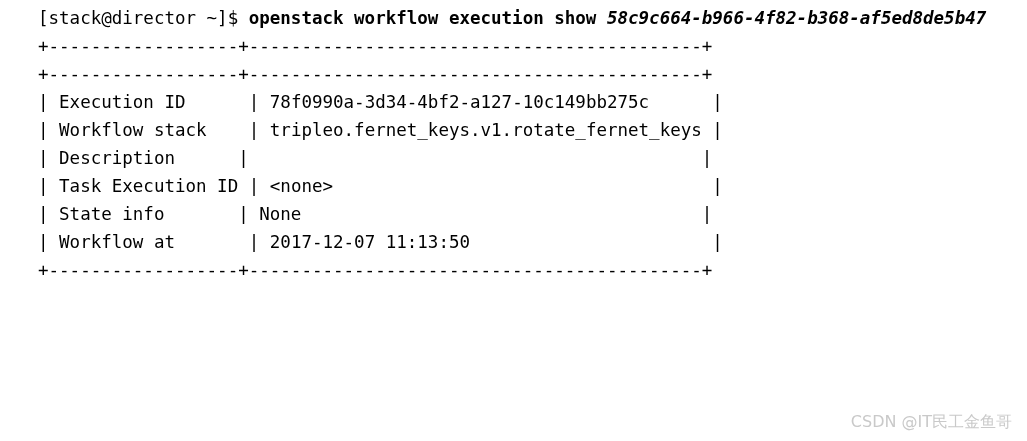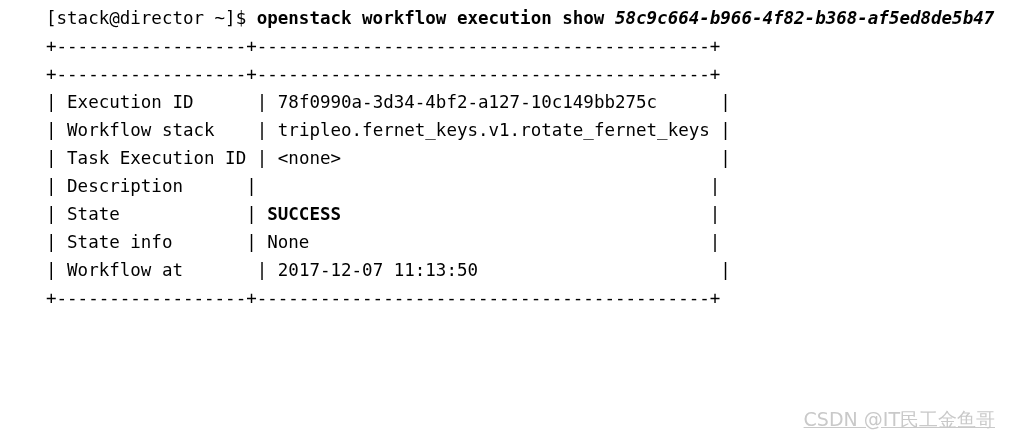--- a/index.html
+++ b/index.html
@@ -9,21 +9,21 @@
   }
   body {
     width: 1027px;
     height: 441px;
     position: relative;
     overflow: hidden;
     font-family: "DejaVu Sans Mono", "Liberation Mono", monospace;
   }
   #terminal {
     position: absolute;
-    left: 46px;
+    left: 38px;
     top: 4px;
     width: 960px;
   }
   .line {
     font-family: "DejaVu Sans Mono", "Liberation Mono", monospace;
     font-size: 17.5px;
     line-height: 28px;
     color: #000000;
     white-space: pre;
     letter-spacing: 0px;
@@ -43,45 +43,43 @@
     font-style: italic;
   }
   .rule {
     letter-spacing: 0px;
   }
   .val-strong {
     font-weight: bold;
   }
   #watermark {
     position: absolute;
-    right: 32px;
+    right: 15px;
     bottom: 8px;
     font-family: "DejaVu Sans", "Liberation Sans", sans-serif;
-    font-size: 19px;
+    font-size: 16px;
     color: #c9c9c9;
     white-space: pre;
-    text-decoration: underline;
   }
 </style>
 </head>
 <body>
 
 <div id="terminal">
 
   <div class="line cmd-line"><span class="prompt">[stack@director ~]$ </span><span class="cmd">openstack workflow execution show </span><span class="arg">58c9c664-b966-4f82-b368-af5ed8de5b47</span></div>
 
   <div class="line rule">+------------------+-------------------------------------------+</div>
   <div class="line rule">+------------------+-------------------------------------------+</div>
 
   <div id="table-body">
       <div class="line"><span>| </span><span>Execution ID     </span><span> | </span><span>78f0990a-3d34-4bf2-a127-10c149bb275c     </span><span> |</span></div>
       <div class="line"><span>| </span><span>Workflow stack   </span><span> | </span><span>tripleo.fernet_keys.v1.rotate_fernet_keys</span><span> |</span></div>
+      <div class="line"><span>| </span><span>Description     </span><span> | </span><span>                                         </span><span> |</span></div>
       <div class="line"><span>| </span><span>Task Execution ID</span><span> | </span><span>&lt;none&gt;                                   </span><span> |</span></div>
-      <div class="line"><span>| </span><span>Description     </span><span> | </span><span>                                         </span><span> |</span></div>
-      <div class="line"><span>| </span><span>State           </span><span> | </span><span class="val-strong">SUCCESS                                  </span><span> |</span></div>
       <div class="line"><span>| </span><span>State info      </span><span> | </span><span>None                                     </span><span> |</span></div>
       <div class="line"><span>| </span><span>Workflow at      </span><span> | </span><span>2017-12-07 11:13:50                      </span><span> |</span></div>
     </div>
 
   <div class="line rule">+------------------+-------------------------------------------+</div>
 </div>
 
 <div id="watermark">CSDN @IT民工金鱼哥</div>
 
 </body></html>

